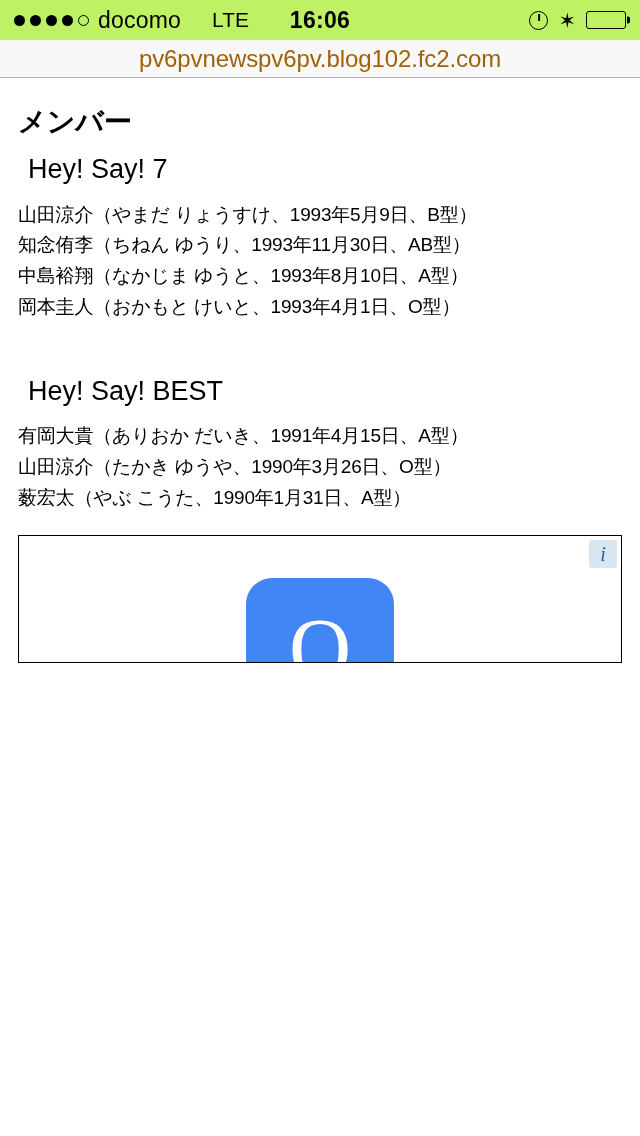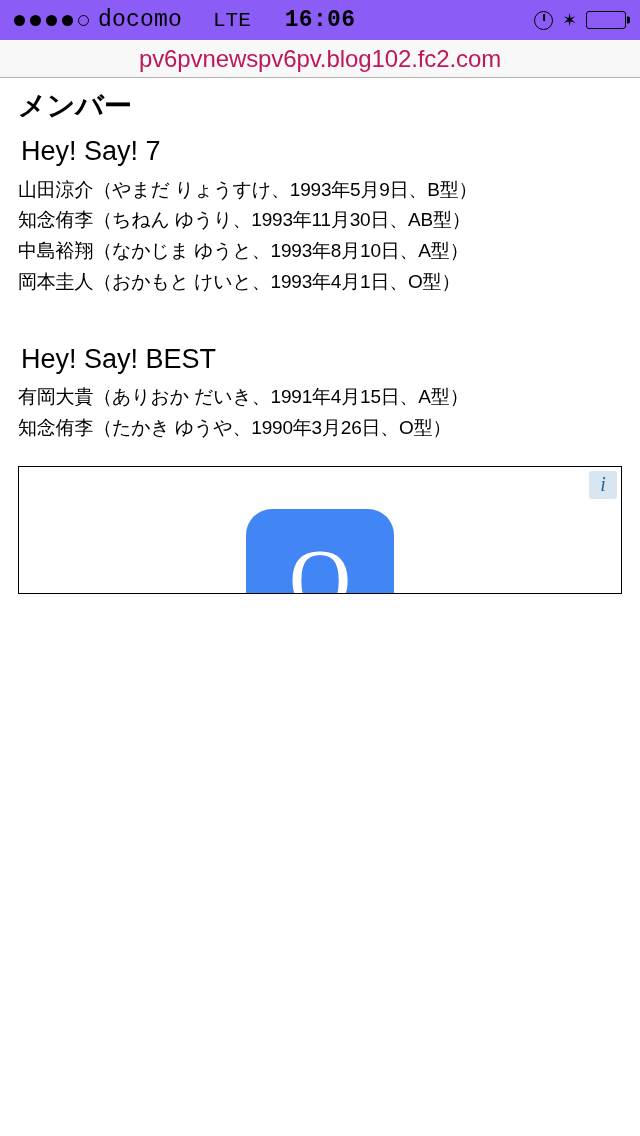--- a/index.html
+++ b/index.html
@@ -11,29 +11,28 @@
     width: 640px;
     height: 1136px;
     overflow: hidden;
     font-family: "Liberation Sans", sans-serif;
     -webkit-font-smoothing: antialiased;
   }
 
   
   .status-bar {
     height: 40px;
-    background: #8b5cf6;
+    background: #bef264;
     display: flex;
     align-items: center;
     padding: 0 14px;
     box-sizing: border-box;
     position: relative;
     font-size: 23px;
     color: #000;
-    font-family: Liberation Mono, monospace;
   }
   .status-left {
     display: flex;
     align-items: center;
     gap: 9px;
   }
   .signal-dots {
     display: flex;
     align-items: center;
     gap: 5px;
@@ -125,41 +124,41 @@
     height: 38px;
     background: #f8f8f8;
     border-bottom: 1px solid #b2b2b2;
     display: flex;
     align-items: center;
     justify-content: center;
     box-sizing: border-box;
   }
   .url-text {
     font-size: 24px;
-    color: #be185d;
+    color: #a16207;
     letter-spacing: -0.1px;
   }
 
   
   .page {
     padding: 10px 18px 0 18px;
     box-sizing: border-box;
   }
   .heading {
     font-size: 28px;
     font-weight: bold;
     color: #000;
-    margin: 0 0 8px 0;
+    margin: 16px 0 8px 0;
     line-height: 1.25;
   }
   .group-title {
     font-size: 27px;
     color: #000;
     line-height: 1.5;
-    margin: 3px;
+    margin: 10px;
   }
   .member-line {
     font-size: 19px;
     color: #000;
     line-height: 1.62;
     margin: 0;
     letter-spacing: -0.2px;
   }
   .spacer {
     height: 38px;
@@ -250,21 +249,22 @@
     <div class="member-line">知念侑李（ちねん ゆうり、1993年11月30日、AB型）</div>
     <div class="member-line">中島裕翔（なかじま ゆうと、1993年8月10日、A型）</div>
     <div class="member-line">岡本圭人（おかもと けいと、1993年4月1日、O型）</div>
   </div>
 
   <div class="spacer"></div>
 
   <div>
     <div class="group-title">Hey! Say! BEST</div>
     <div class="member-line">有岡大貴（ありおか だいき、1991年4月15日、A型）</div>
-    <div class="member-line">知念侑李（たかき ゆうや、1990年3月26日、O型）</div>
+    <div class="member-line">山田涼介（たかき ゆうや、1990年3月26日、O型）</div>
+    <div class="member-line">薮宏太（やぶ こうた、1990年1月31日、A型）</div>
   </div>
 </div>
 
 <div class="ad-box">
   <div class="ad-info">i</div>
   <div class="ad-logo">
     <span class="ad-logo-glyph">Q</span>
   </div>
 </div>
 

